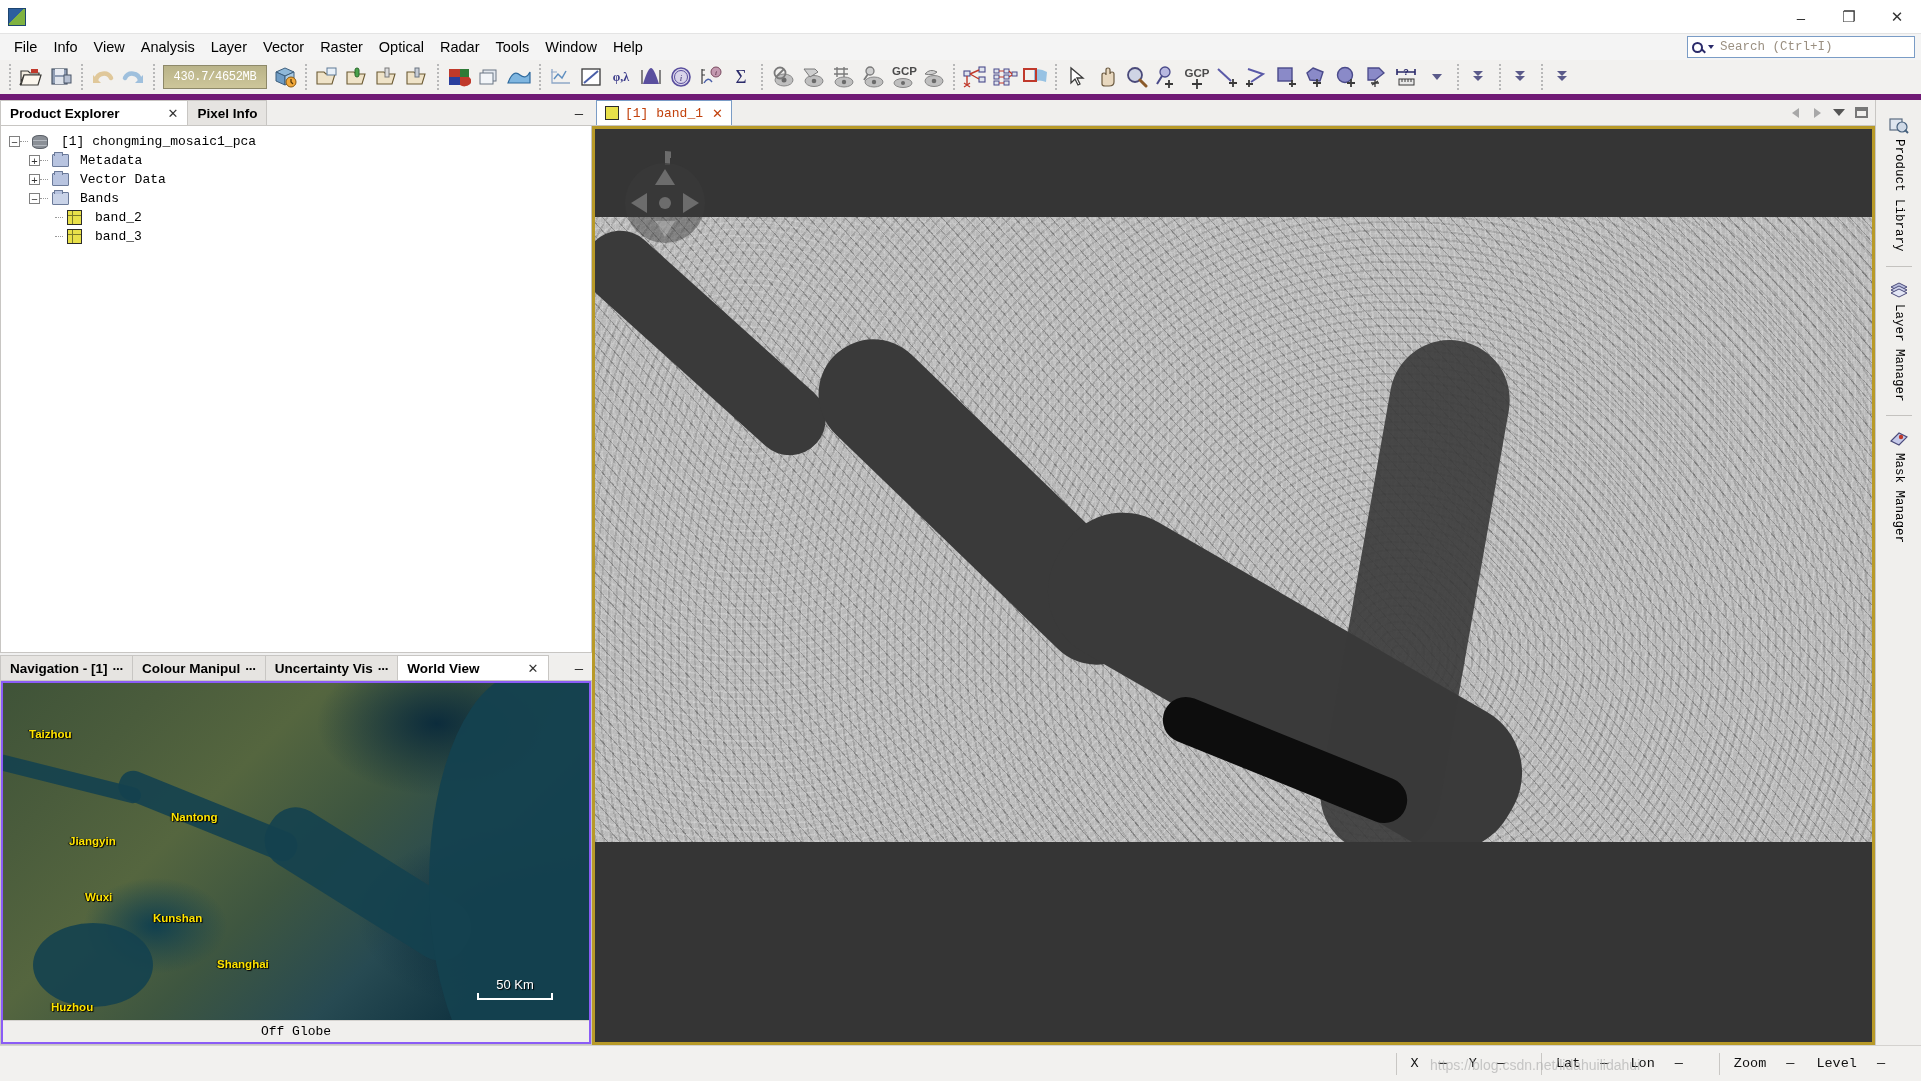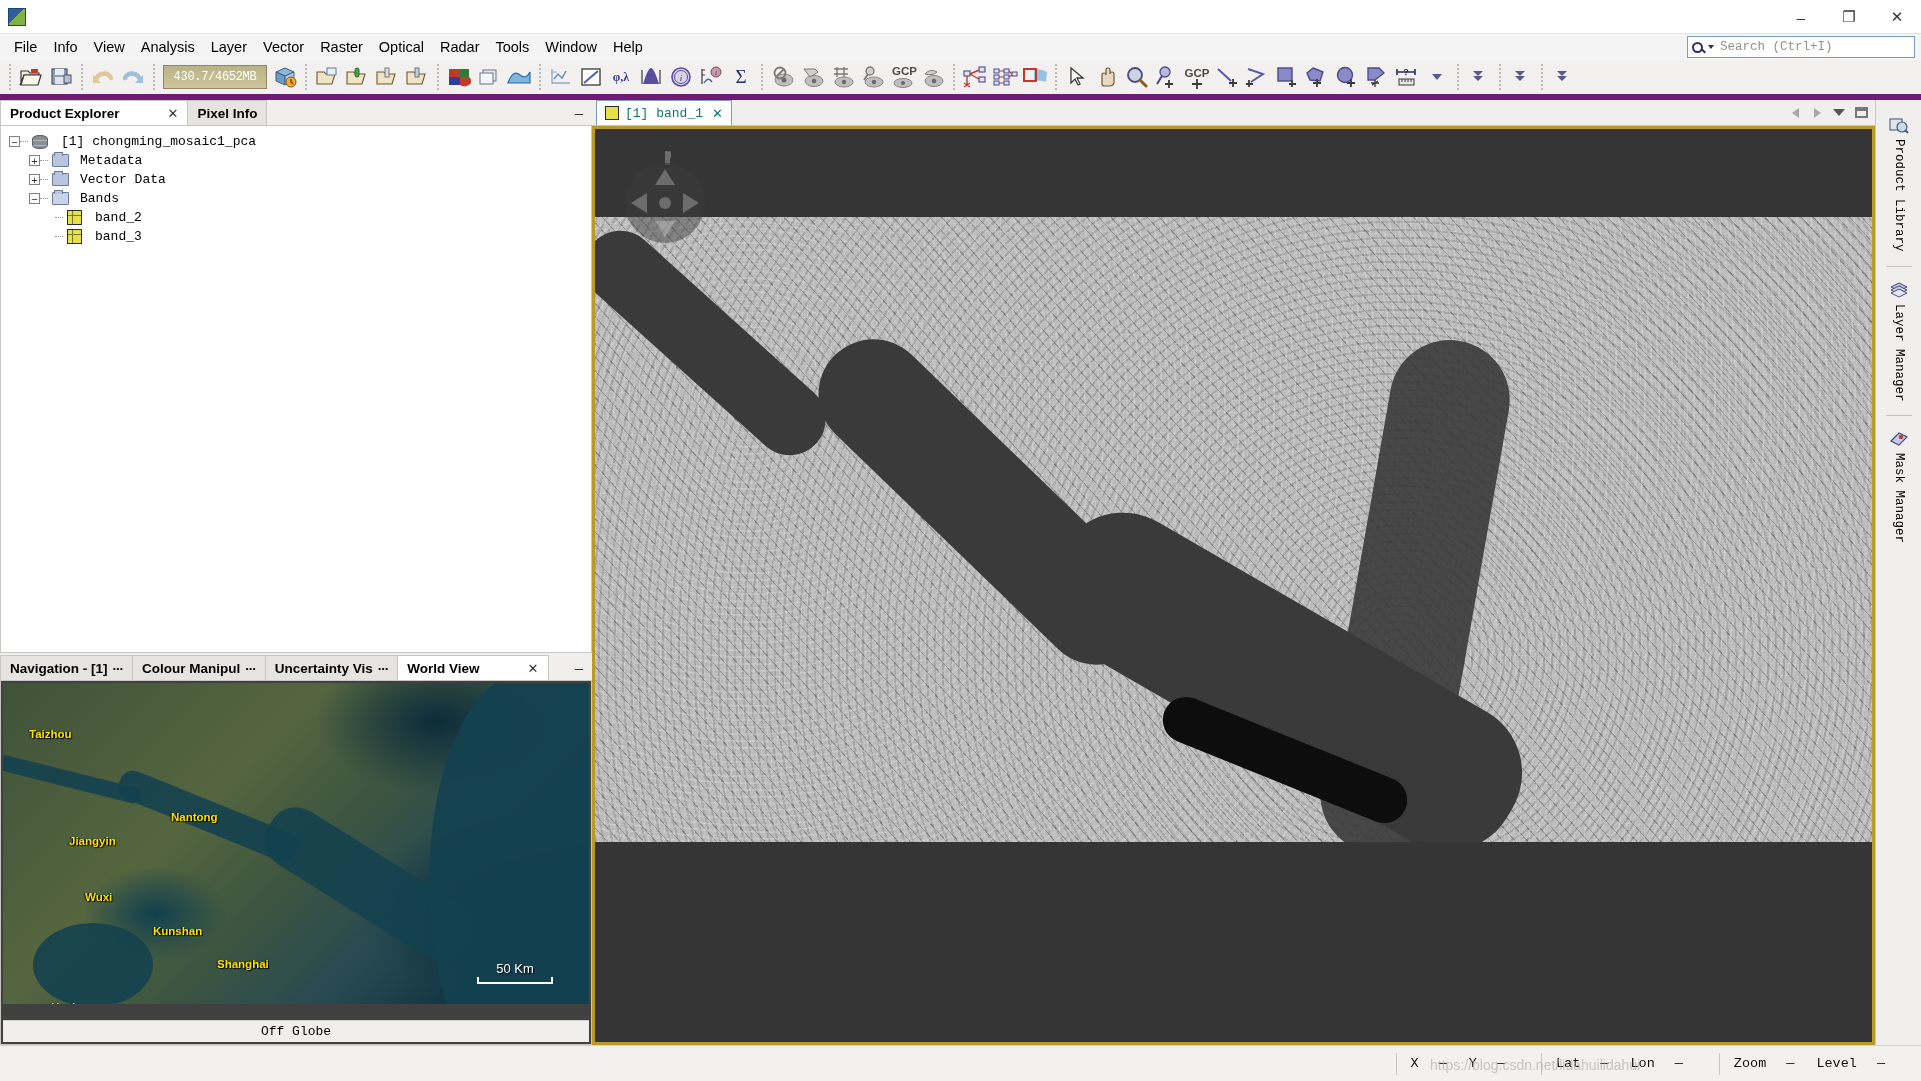--- a/index.html
+++ b/index.html
@@ -156,22 +156,22 @@
     background-image:
       linear-gradient(to right, transparent 33%, #7a7a2a 33% 36%, transparent 36% 66%, #7a7a2a 66% 69%, transparent 69%),
       linear-gradient(to bottom, transparent 33%, #7a7a2a 33% 36%, transparent 36% 66%, #7a7a2a 66% 69%, transparent 69%);
   }
   .tlabel { padding: 0 3px; }
   .tlabel.sel { background: #d8d8d8; }
 
   
   .wv-panel { height: 390px; flex: none; display: flex; flex-direction: column; margin-top: 2px; }
   .wv-body {
-    flex: 1; border: 1px solid #c8c6c3; border-top: none; background: #404040;
-    display: flex; flex-direction: column; padding: 2px; gap: 16px;
+    flex: 1; border: 1px solid #c8c6c3; border-top: none; background: #8b5cf6;
+    display: flex; flex-direction: column; padding: 2px;
   }
   .wv-map {
     flex: 1; position: relative; overflow: hidden;
     background:
       radial-gradient(ellipse 200px 120px at 74% 12%, #0c2c3c 0%, transparent 60%),
       radial-gradient(ellipse 260px 150px at 88% 70%, #0a2a3a 0%, transparent 62%),
       radial-gradient(ellipse 120px 80px at 26% 72%, #11404f 0%, transparent 60%),
       linear-gradient(135deg,#3f5338 0%,#4a5c3c 18%,#55663f 35%,#3e5640 52%,#274a52 70%,#123542 85%,#0b2936 100%);
   }
   .wv-water {
@@ -197,21 +197,21 @@
   }
 
   
   .right-col { flex: 1; display: flex; flex-direction: column; position: relative; }
   .view-tabbar {
     height: 26px; background: #f0efed; display: flex; align-items: flex-end;
     border-bottom: 1px solid #c8c6c3; position: relative; padding-left: 4px;
   }
   .vtab {
     height: 25px; display: flex; align-items: center; padding: 0 8px;
-    font-family: "Liberation Mono", monospace; font-size: 13px; color: #0f766e;
+    font-family: "Liberation Mono", monospace; font-size: 13px; color: #c2410c;
     background: #ffffff; border: 1px solid #7a9cc6; border-bottom: none;
   }
   .vtab .ic-band { width: 14px; height: 14px; margin: 0 6px 0 0; }
   .vtab .x { margin-left: 9px; font-size: 13px; font-family: "Liberation Sans", sans-serif; }
   .view-ctrls {
     margin-left: auto; display: flex; align-items: center; gap: 2px; padding-right: 4px; height: 25px;
   }
   .vc { width: 20px; height: 22px; display: flex; align-items: center; justify-content: center; }
   .tri-l { width:0;height:0;border-top:5px solid transparent;border-bottom:5px solid transparent;border-right:7px solid #a8a8a8; }
   .tri-r { width:0;height:0;border-top:5px solid transparent;border-bottom:5px solid transparent;border-left:7px solid #a8a8a8; }
@@ -721,21 +721,21 @@
           <div class="wv-water" style="left:-10px;top:88px;width:150px;height:16px;transform:rotate(14deg);border-radius:8px;"></div>
           <div class="wv-water" style="left:110px;top:118px;width:190px;height:30px;transform:rotate(22deg);border-radius:14px;"></div>
           <div class="wv-water" style="left:250px;top:170px;width:230px;height:62px;transform:rotate(32deg);border-radius:28px;"></div>
           <div class="wv-water" style="left:30px;top:240px;width:120px;height:84px;border-radius:50%;"></div>
           <div class="wv-water" style="right:-30px;top:-10px;width:190px;height:420px;border-radius:50% 0 0 50%;opacity:0.95;"></div>
 
           <div class="wv-city" style="left:26px;  top:45px;">Taizhou</div>
           <div class="wv-city" style="left:168px; top:128px;">Nantong</div>
           <div class="wv-city" style="left:66px;  top:152px;">Jiangyin</div>
           <div class="wv-city" style="left:82px;  top:208px;">Wuxi</div>
-          <div class="wv-city" style="left:150px; top:242px;">Kunshan</div>
+          <div class="wv-city" style="left:150px; top:229px;">Kunshan</div>
           <div class="wv-city" style="left:214px; top:275px;">Shanghai</div>
           <div class="wv-city" style="left:48px;  top:318px;">Huzhou</div>
 
           <div class="wv-scale">
             <div>50 Km</div>
             <div class="bar"></div>
           </div>
         </div>
         <div class="wv-status">Off Globe</div>
       </div>

